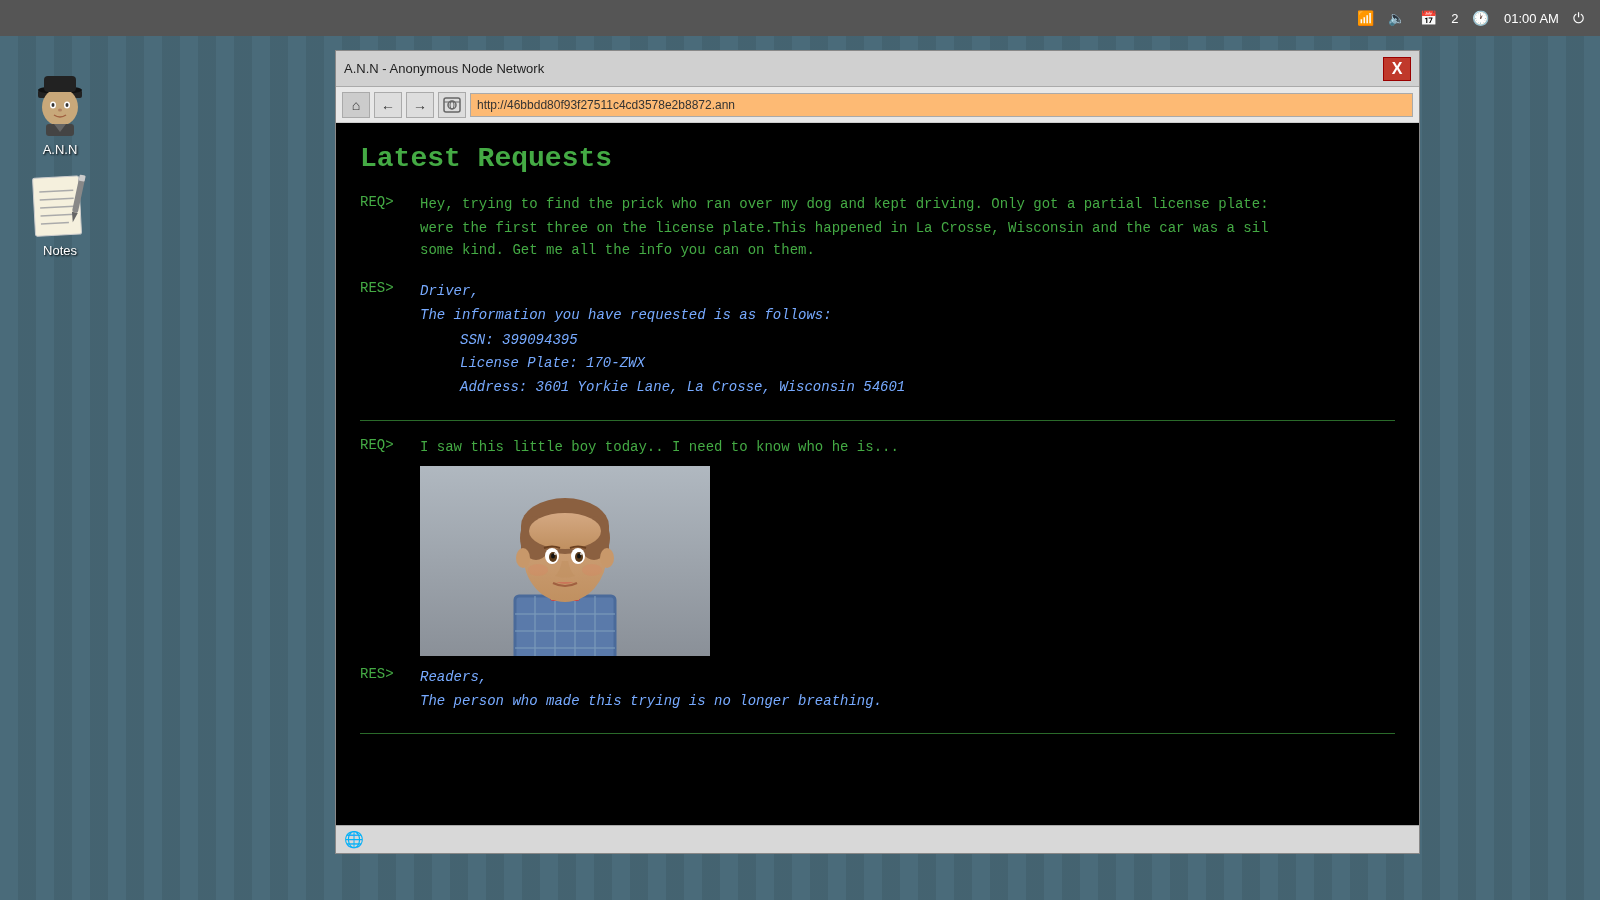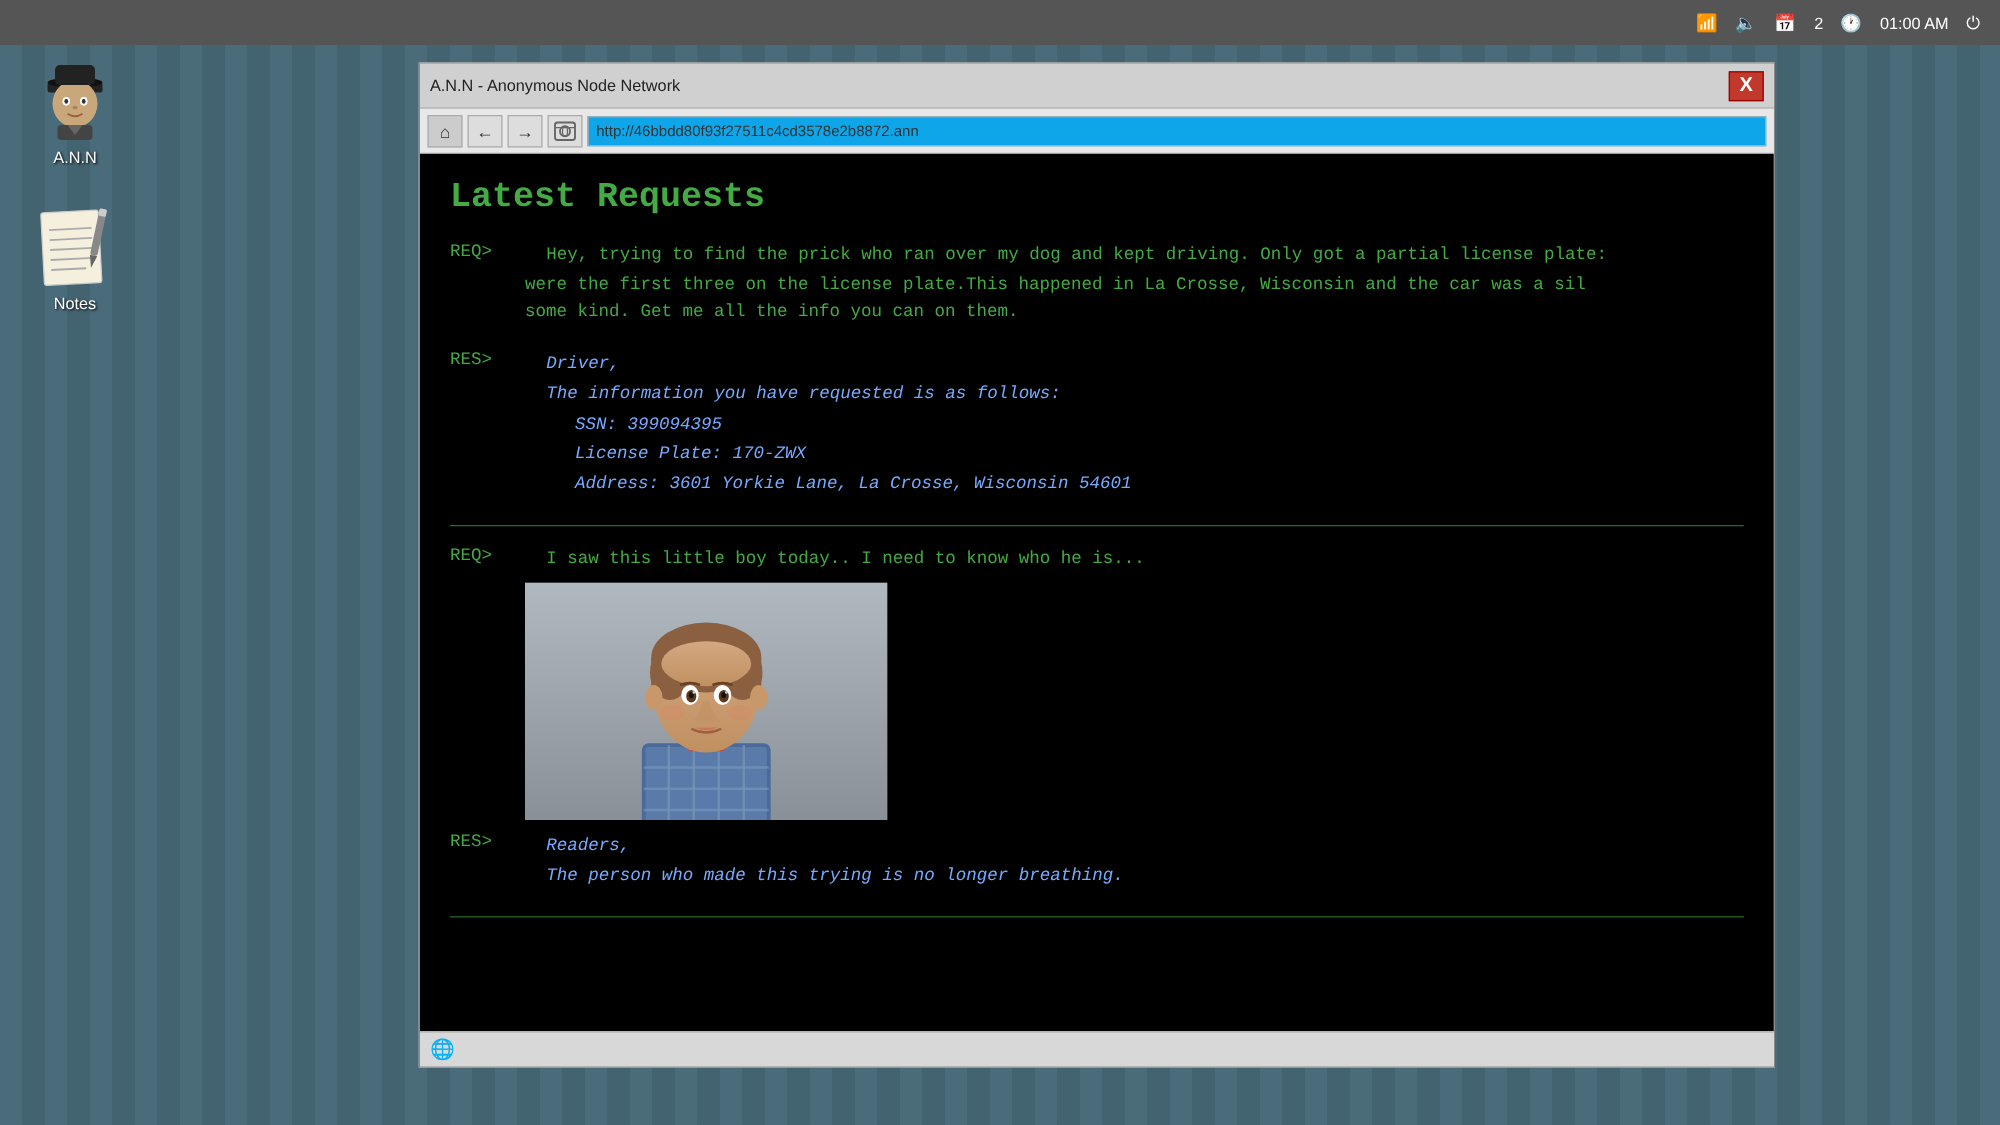--- a/index.html
+++ b/index.html
@@ -40,25 +40,25 @@
     }
 
     .system-bar-time {
       color: #fff;
       font-size: 13px;
     }
 
     
     .desktop-icons {
       position: absolute;
-      top: 48px;
+      top: 72px;
       left: 20px;
       display: flex;
       flex-direction: column;
-      gap: 32px;
+      gap: 16px;
       align-items: center;
     }
 
     .desktop-icon {
       display: flex;
       flex-direction: column;
       align-items: center;
       gap: 6px;
       cursor: pointer;
       width: 80px;
@@ -164,21 +164,21 @@
       align-items: center;
       justify-content: center;
       background: #ddd;
       border: 1px solid #aaa;
     }
 
     .address-bar {
       flex: 1;
       height: 24px;
       border: 1px solid #aaa;
-      background: #0ea5e9;
+      background: #fdba74;
       padding: 0 6px;
       font-size: 12px;
       color: #333;
       outline: none;
     }
 
     
     .browser-content {
       flex: 1;
       background: #000;
@@ -193,21 +193,21 @@
       font-weight: bold;
       margin-bottom: 20px;
     }
 
     .request-block {
       margin-bottom: 20px;
     }
 
     .req-line {
       display: flex;
-      gap: 17px;
+      gap: 0;
       margin-bottom: 2px;
     }
 
     .req-label {
       color: #4a4;
       font-size: 14px;
       min-width: 60px;
       flex-shrink: 0;
     }
 

